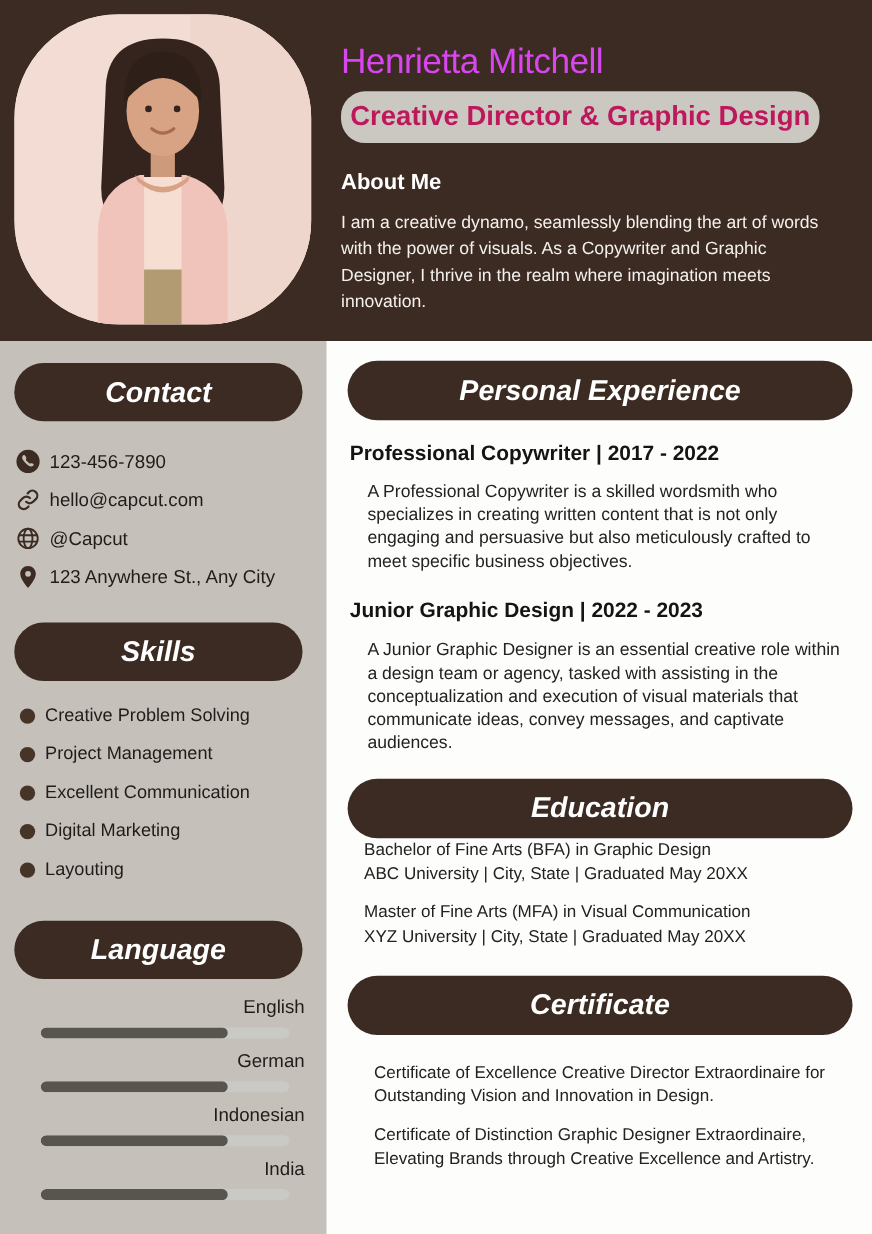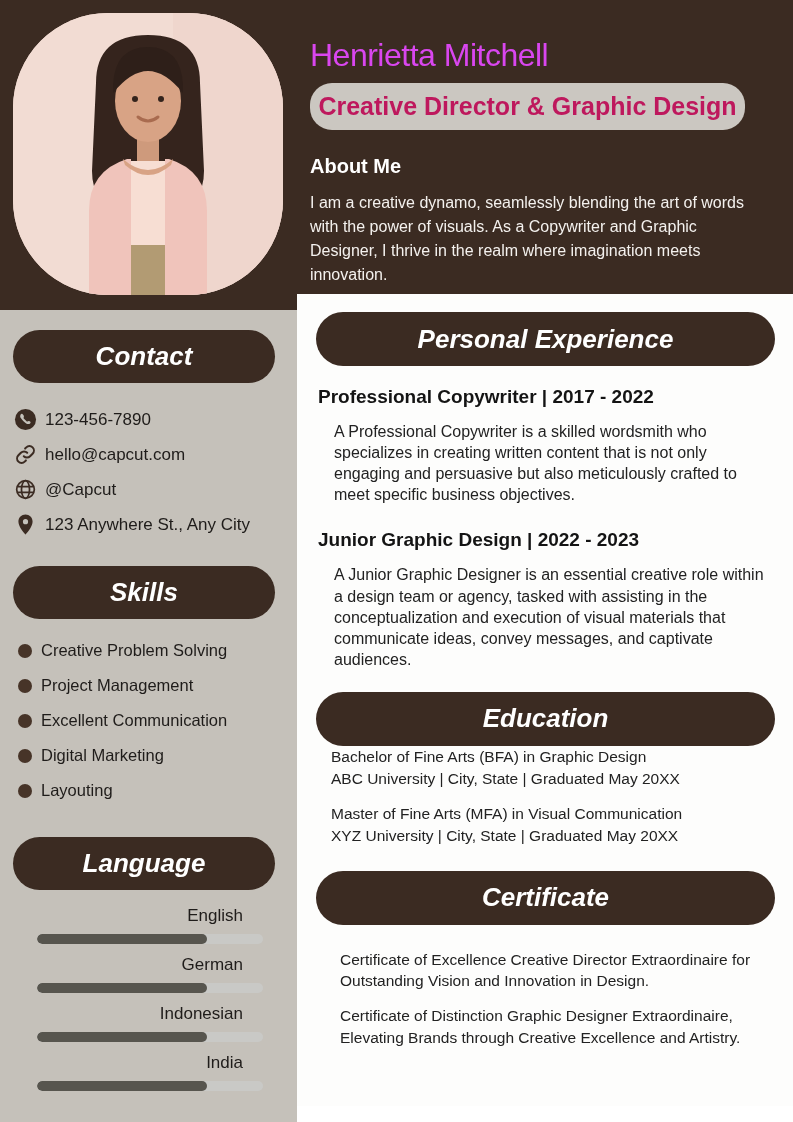--- a/index.html
+++ b/index.html
@@ -33,28 +33,28 @@
   .contact-row { display:flex; align-items:center; height:35px; }
   .contact-row .cicon { width:23px; height:23px; flex:0 0 23px; margin-right:8px; display:flex; align-items:center; }
   .contact-row .cicon svg { width:23px; height:23px; }
   .contact-label { color:#1F1C1A; font-size:17px; }
 
   .skills-list { margin-top:14px; padding-left:18px; list-style:none; }
   .skills-list li { display:flex; align-items:center; height:35px; }
   .bullet { width:14px; height:14px; border-radius:50%; background:#473428; margin-right:9px; flex:0 0 14px; }
   .skill-label { color:#1F1C1A; font-size:16.5px; }
 
-  .lang-list { margin-top:16px; padding:0 54px 0 37px; }
+  .lang-list { margin-top:16px; padding:0 20px 0 37px; }
   .lang-item { margin-bottom:11px; }
   .lang-label { color:#1F1C1A; font-size:17px; margin-bottom:8px; }
   .lang-bar { width:226px; height:10px; border-radius:5px; background:#C9C9C6; overflow:hidden; }
   .lang-fill { height:100%; border-radius:5px; background:#57554E; }
 
   
-  .main { position:absolute; left:297px; top:294px; width:496px; height:812px; background:#FDFDFC; padding:0 18px 18px 19px; }
+  .main { position:absolute; left:297px; top:310px; width:496px; height:812px; background:#FDFDFC; padding:0 18px 18px 19px; }
   .main-pill { width:459px; height:54px; }
   .main-pill.experience { margin-top:18px; }
   .main-pill.education { margin-top:22px; }
   .main-pill.certificate { margin-top:24px; }
 
   .exp-title { margin-top:20px; margin-left:2px; color:#141414; font-size:19px; font-weight:bold; }
   .exp-title.second { margin-top:24px; }
   .exp-desc { margin-top:13px; margin-left:18px; width:432px; color:#222222; font-size:16px; line-height:1.32; }
 
   .edu-item { margin-left:15px; color:#222222; font-size:15.5px; line-height:1.4; }

